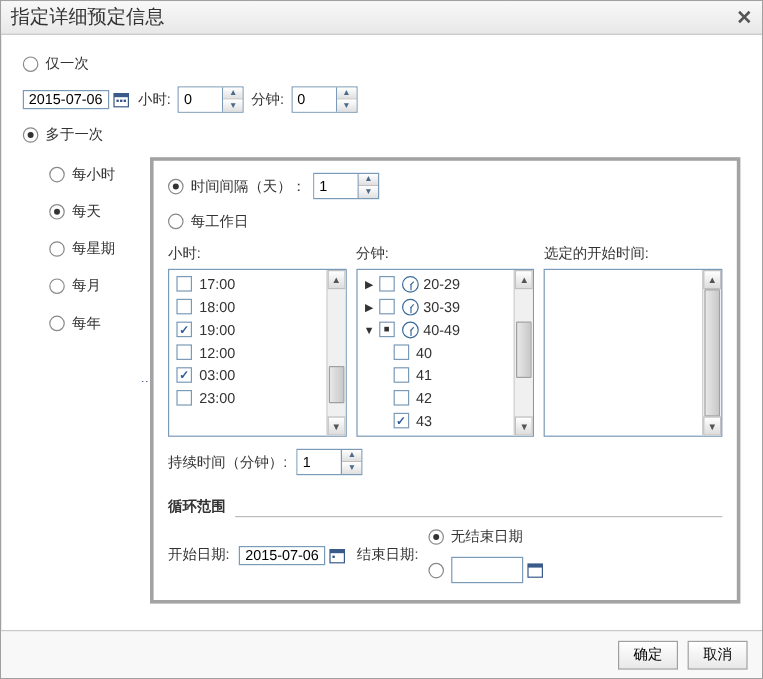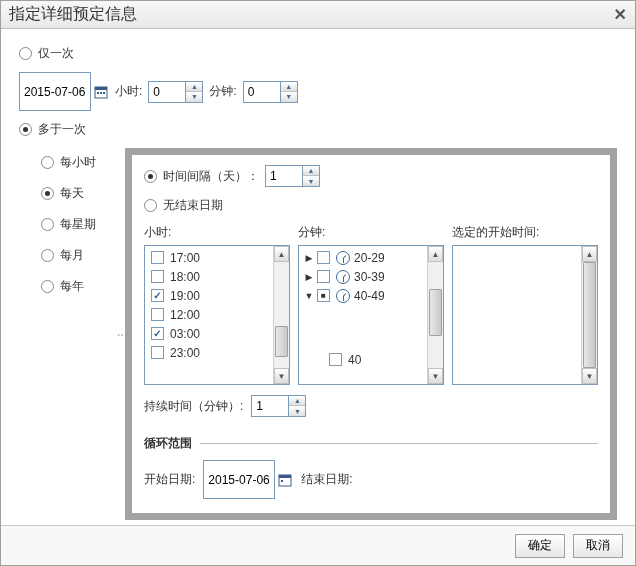--- a/index.html
+++ b/index.html
@@ -5,58 +5,58 @@
 * { box-sizing: border-box; margin: 0; padding: 0; }
 body { font-family: Arial, "Microsoft YaHei", sans-serif; font-size: 12px; background: #fff; color: #333; }
 .dialog { width: 636px; height: 566px; border: 1px solid #a0a0a0; position: relative; background: #fff; }
 .titlebar { height: 28px; background: linear-gradient(#f8f8f8,#e8e8e8); border-bottom: 1px solid #c0c0c0; display: flex; align-items: center; padding: 0 8px; justify-content: space-between; }
 .titlebar-title { font-size: 16px; color: #333; }
 .close-x { font-size: 16px; color: #555; cursor: pointer; font-weight: bold; }
 .body { padding: 16px 18px 10px 18px; }
 .row { display: flex; align-items: center; margin-bottom: 10px; }
 .radio { width: 13px; height: 13px; border: 1px solid #888; border-radius: 50%; margin-right: 6px; display: inline-flex; align-items: center; justify-content: center; background: #fff; }
 .radio.selected::after { content: ""; width: 5px; height: 5px; background: #333; border-radius: 50%; }
-.date-input { border: 1px solid #7a9ab8; height: 39px; padding: 0 4px; font-size: 12px; width: 72px; }
+.date-input { border: 1px solid #7a9ab8; height: 16px; padding: 0 4px; font-size: 12px; width: 72px; }
 .cal-icon { width: 16px; height: 16px; margin-left: 2px; display: inline-flex; align-items: center; justify-content: center; }
 .cal-icon svg { width: 14px; height: 14px; }
 .spinner { display: inline-flex; border: 1px solid #7a9ab8; height: 22px; }
 .spinner input { border: none; width: 36px; padding: 0 4px; font-size: 12px; outline: none; }
 .spinner-btns { display: flex; flex-direction: column; border-left: 1px solid #7a9ab8; }
 .spinner-btn { width: 16px; height: 10px; background: linear-gradient(#fff,#e0e0e0); border-bottom: 1px solid #c0c0c0; display: flex; align-items: center; justify-content: center; font-size: 7px; color: #4a6a8a; cursor: pointer; }
 .spinner-btn:last-child { border-bottom: none; }
 .lbl { margin: 0 6px; }
 .layout { display: flex; margin-top: 6px; }
 .freq-col { width: 100px; padding-left: 22px; padding-top: 6px; }
 .freq-item { display: flex; align-items: center; margin-bottom: 14px; cursor: pointer; }
 .splitter { width: 6px; display: flex; align-items: center; justify-content: center; }
 .splitter-dots { color: #4a6a9a; font-size: 10px; letter-spacing: -1px; writing-mode: vertical-lr; }
-.detail-panel { flex: 1; border: 7px solid #a3a3a3; padding: 10px 12px 14px 12px; }
+.detail-panel { flex: 1; border: 3px solid #a3a3a3; padding: 10px 12px 14px 12px; }
 .sub-radio-row { display: flex; align-items: center; margin-bottom: 10px; }
 .cols3 { display: flex; gap: 8px; }
 .col { flex: 1; display: flex; flex-direction: column; }
 .col-hdr { font-size: 12px; margin-bottom: 4px; }
 .listbox { border: 1px solid #7a9ab8; height: 140px; overflow: hidden; position: relative; background: #fff; }
 .list-inner { position: absolute; top: 0; left: 0; right: 16px; bottom: 0; overflow: hidden; padding: 2px; }
 .scrollbar { position: absolute; right: 0; top: 0; width: 16px; height: 100%; background: #f0f0f0; border-left: 1px solid #d0d0d0; }
 .sb-btn { height: 16px; background: linear-gradient(#fff,#ddd); border: 1px solid #c0c0c0; display: flex; align-items: center; justify-content: center; font-size: 8px; color: #555; }
 .sb-track { position: absolute; top: 16px; bottom: 16px; left: 0; right: 0; }
 .sb-thumb { position: absolute; left: 1px; right: 1px; background: linear-gradient(to right,#e8e8e8,#c8c8c8); border: 1px solid #a0a0a0; border-radius: 1px; }
 .li-row { display: flex; align-items: center; height: 19px; padding-left: 4px; }
 .cb { width: 13px; height: 13px; border: 1px solid #7a9ab8; background: #fff; margin-right: 6px; display: inline-flex; align-items: center; justify-content: center; font-size: 10px; color: #2a5a9a; }
 .cb.checked::after { content: "✓"; font-weight: bold; }
 .cb.partial::after { content: "■"; font-size: 8px; color: #333; }
 .tree-row { display: flex; align-items: center; height: 19px; padding-left: 2px; }
 .tw { width: 12px; text-align: center; font-size: 9px; color: #333; margin-right: 2px; }
 .clock { width: 14px; height: 14px; border: 1px solid #3a6a9a; border-radius: 50%; margin-right: 4px; position: relative; background: #fff; }
 .clock::before { content: ""; position: absolute; left: 50%; top: 50%; width: 4px; height: 1px; background: #3a6a9a; transform-origin: left; transform: rotate(-45deg); }
 .clock::after { content: ""; position: absolute; left: 50%; top: 50%; width: 1px; height: 5px; background: #3a6a9a; transform-origin: top; }
-.indent1 { padding-left: 28px; margin-top: 45px; }
+.indent1 { padding-left: 28px; }
 .sel-row { padding: 2px 6px; height: 19px; }
 .dur-row { display: flex; align-items: center; margin-top: 10px; }
-.section-title { font-weight: bold; margin: 18px 0 8px 0; display: flex; align-items: center; }
+.section-title { font-weight: bold; margin: 18px 0 8px 0; display: flex; align-items: flex-end; }
 .section-title .line { flex: 1; height: 1px; background: #bbb; margin-left: 8px; }
 .range-row { display: flex; align-items: center; gap: 8px; }
 .range-row .group { display: flex; align-items: center; }
 .footer { position: absolute; bottom: 0; left: 0; right: 0; border-top: 1px solid #c8c8c8; background: #f8f8f8; height: 40px; display: flex; align-items: center; justify-content: flex-end; padding: 0 12px; gap: 8px; }
 .btn { border: 1px solid #a0a0a0; background: linear-gradient(#fff,#e8e8e8); height: 24px; padding: 0 12px; font-size: 12px; cursor: pointer; }
 .end-input { border: 1px solid #7a9ab8; height: 22px; width: 60px; }
 </style>
 </head>
 <body>
 
@@ -141,21 +141,21 @@
           <span class="spinner" style="margin-left:6px;">
             <input value="1" style="">
             <span class="spinner-btns">
               <span class="spinner-btn">▲</span>
               <span class="spinner-btn">▼</span>
             </span>
           </span>
         </div>
         <div class="sub-radio-row">
           <span class="radio"></span>
-          <span>无结束日期</span>
+          <span>每工作日</span>
         </div>
 
         <div class="cols3">
           <div class="col">
             <span class="col-hdr">小时:</span>
             <div class="listbox">
               <div class="list-inner" id="hours-list">
                   <div class="li-row">
                     <span class="cb"></span>
                     <span>17:00</span>
@@ -276,20 +276,36 @@
             <input class="date-input" value="2015-07-06" style="">
             <span class="cal-icon">
               <svg viewBox="0 0 14 14">
                   <rect x="1" y="2" width="12" height="11" fill="#fff" stroke="#3a5a8a"></rect>
                   <rect x="1" y="2" width="12" height="3" fill="#3a5a8a"></rect>
                   <rect x="3" y="7" width="2" height="2" fill="#3a5a8a"></rect>
                 </svg>
             </span>
           </span>
           <span>结束日期:</span>
+          <div style="display:flex; flex-direction:column; gap:8px;">
+            <span class="group">
+              <span class="radio selected"></span>
+              <span>无结束日期</span>
+            </span>
+            <span class="group">
+              <span class="radio"></span>
+              <input class="end-input" value="" style="">
+              <span class="cal-icon">
+                <svg viewBox="0 0 14 14">
+                    <rect x="1" y="2" width="12" height="11" fill="#fff" stroke="#3a5a8a"></rect>
+                    <rect x="1" y="2" width="12" height="3" fill="#3a5a8a"></rect>
+                  </svg>
+              </span>
+            </span>
+          </div>
         </div>
 
       </div>
     </div>
   </div>
 
   <div class="footer">
     <button class="btn">确定</button>
     <button class="btn">取消</button>
   </div>

